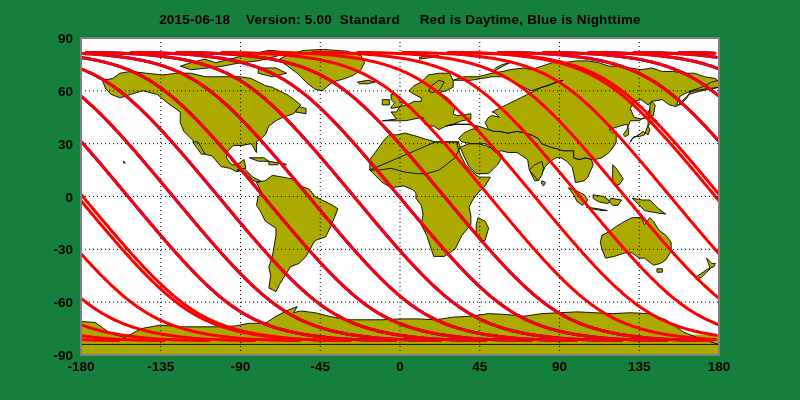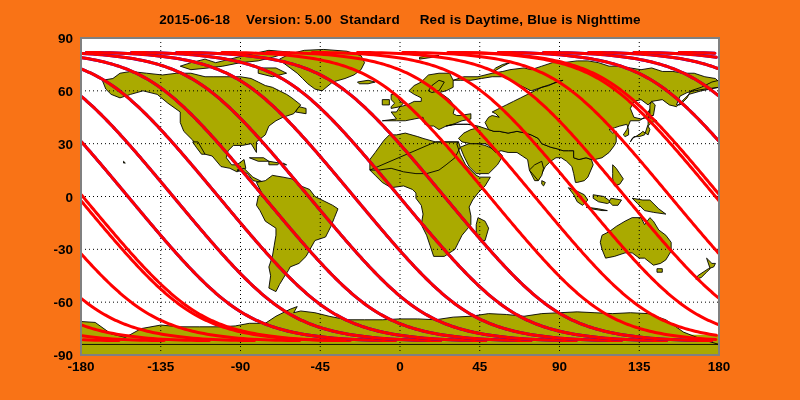--- a/index.html
+++ b/index.html
@@ -10,21 +10,21 @@
   body {
     width: 800px;
     height: 400px;
     font-family: "Liberation Sans", sans-serif;
     overflow: hidden;
   }
   #page {
     position: relative;
     width: 800px;
     height: 400px;
-    background: #f97316;
+    background: #15803d;
   }
   #title {
     position: absolute;
     left: 0;
     top: 12px;
     width: 800px;
     text-align: center;
     font-size: 13.5px;
     font-weight: bold;
     color: #000000;

